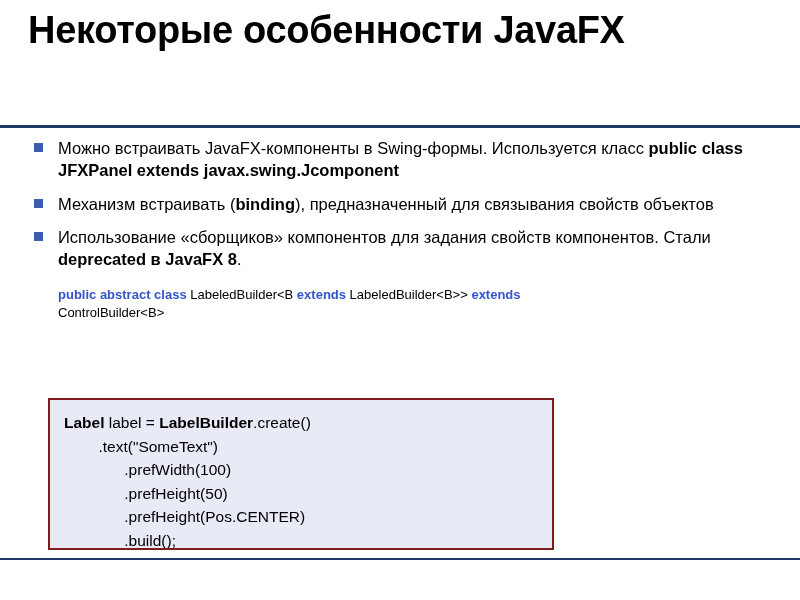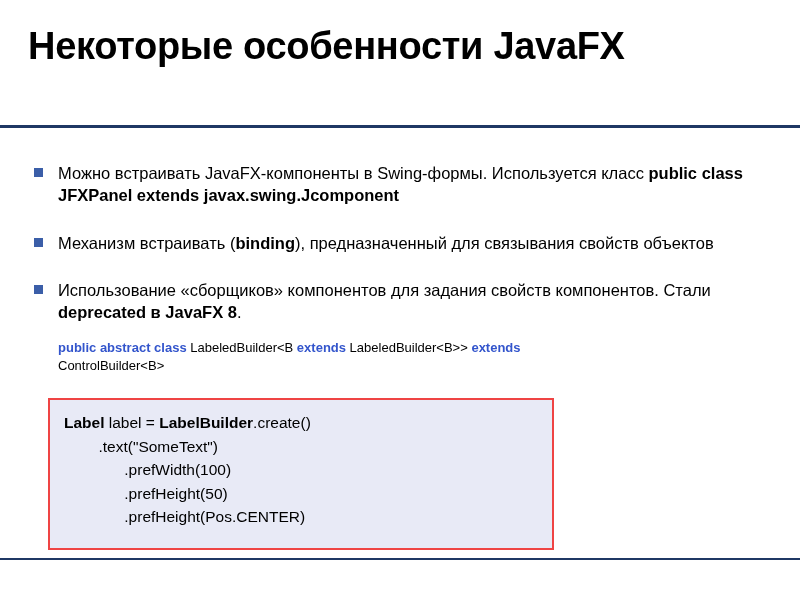--- a/index.html
+++ b/index.html
@@ -18,21 +18,21 @@
 
   .slide {
     position: absolute;
     inset: 0;
   }
 
   
   .title {
     position: absolute;
     left: 28px;
-    top: 24px;
+    top: 8px;
     width: 745px;
     font-size: 38px;
     font-weight: bold;
     line-height: 1.18;
     color: #000000;
     letter-spacing: -0.3px;
   }
 
   .title-rule {
     position: absolute;
@@ -51,21 +51,20 @@
     width: 748px;
   }
 
   .bullet {
     position: relative;
     padding-left: 30px;
     font-size: 16.5px;
     line-height: 1.35;
     color: #000000;
     margin-bottom: 11px;
-    margin-top: 25px;
   }
 
   .bullet .marker {
     position: absolute;
     left: 6px;
     top: 6px;
     width: 9px;
     height: 9px;
     background: #3b5ea8;
   }
@@ -84,21 +83,21 @@
   .kw { color: #3355cc; font-weight: bold; }
 
   
   .codebox {
     position: absolute;
     left: 48px;
     top: 398px;
     width: 506px;
     height: 152px;
     background: #e8eaf6;
-    border: 2px solid #ef4444;
+    border: 2px solid #7f1d1d;
     box-sizing: border-box;
     padding: 11px 14px;
     font-size: 15.5px;
     line-height: 1.52;
     color: #000000;
     overflow: hidden;
   }
   .codebox .ln { white-space: pre; }
   .codebox b { font-weight: bold; }
 
@@ -151,20 +150,21 @@
     </div>
 
   </div>
 
   <div class="codebox">
     <div class="ln"><b>Label</b><span> label = </span><b>LabelBuilder</b><span>.create()</span></div>
     <div class="ln">        .text("SomeText")</div>
     <div class="ln">              .prefWidth(100)</div>
     <div class="ln">              .prefHeight(50)</div>
     <div class="ln">              .prefHeight(Pos.CENTER)</div>
+    <div class="ln">              .build();</div>
   </div>
 
   <div class="footer-rule"></div>
   <div class="footer">
     
     
     
   </div>
 
 </div>

